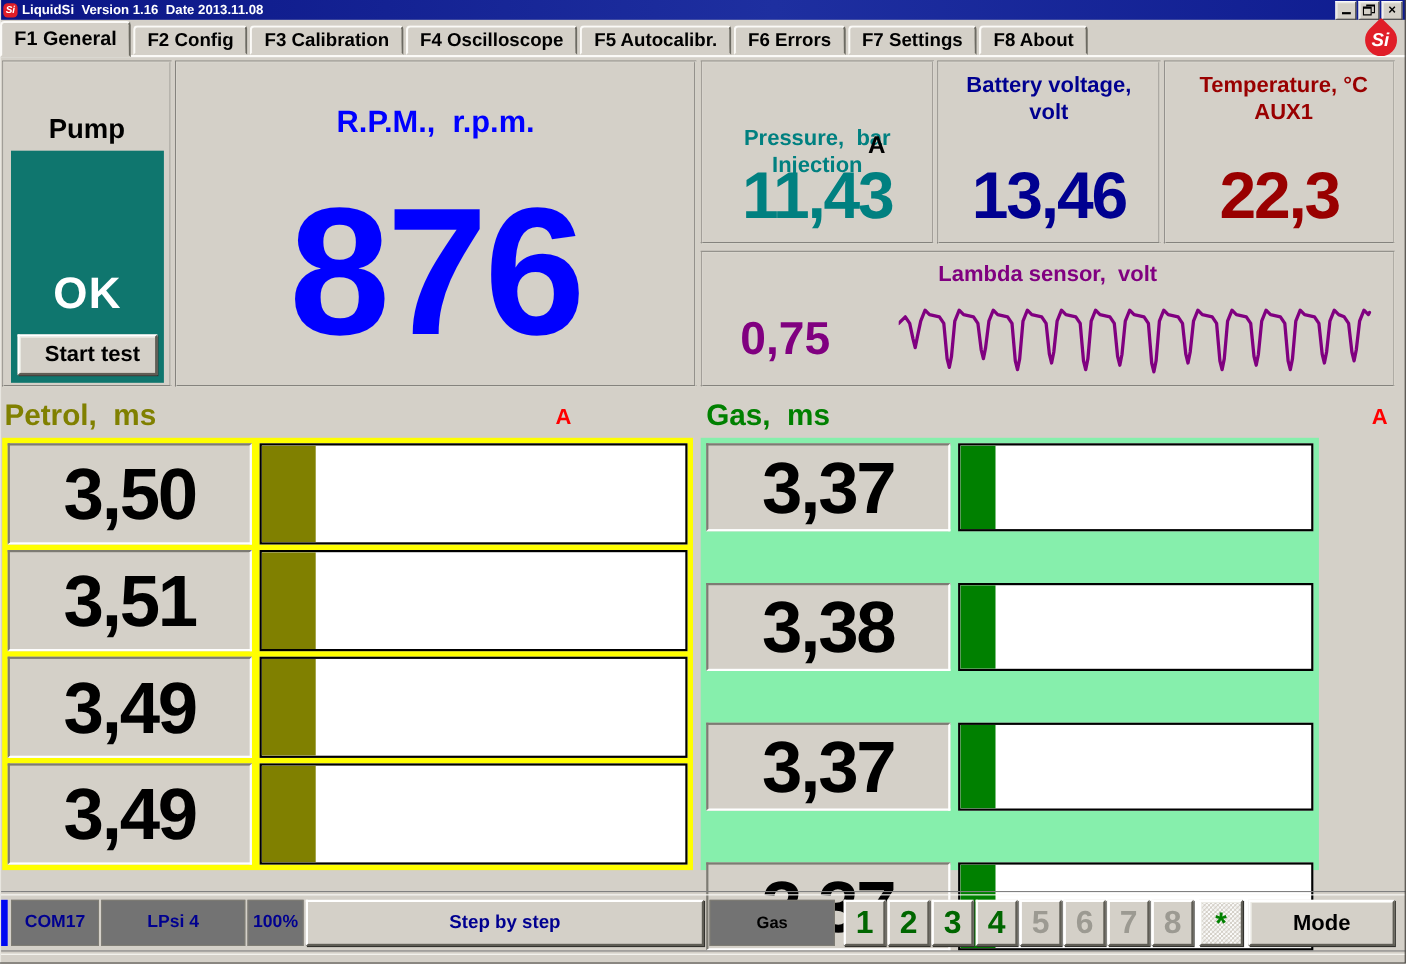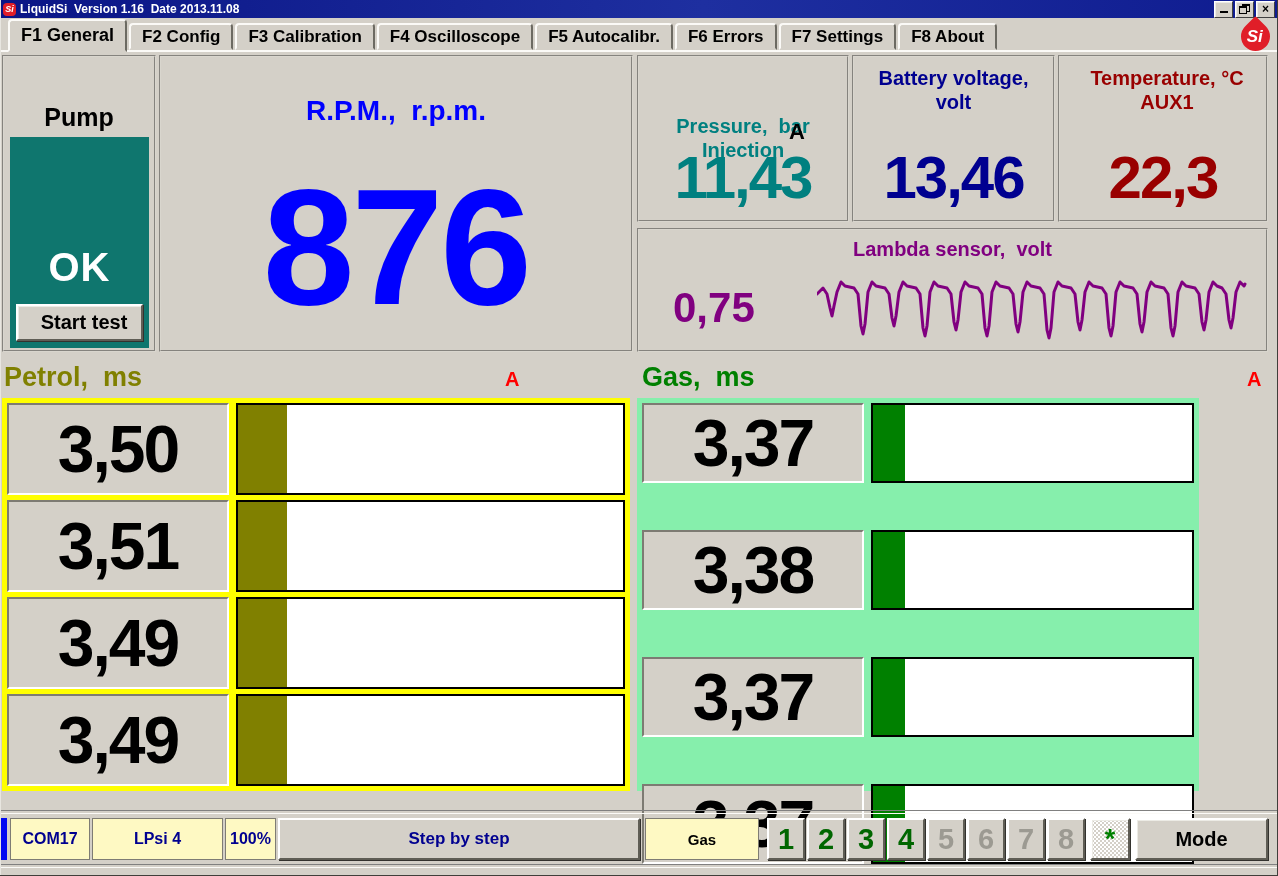--- a/index.html
+++ b/index.html
@@ -34,21 +34,21 @@
   }
   .ico-min{width:8px;height:9px;position:relative;}
   .ico-min::after{content:"";position:absolute;left:0;bottom:1px;width:8px;height:2px;background:#000;}
   .ico-restore{width:11px;height:10px;position:relative;}
   .ico-restore::before{content:"";position:absolute;right:0;top:0;width:6px;height:5px;border:1px solid #000;border-top-width:2px;background:transparent;}
   .ico-restore::after{content:"";position:absolute;left:0;bottom:0;width:6px;height:5px;border:1px solid #000;border-top-width:2px;background:#d4d0c8;}
 
   
   .tabbar{
     left:0;top:18px;width:1278px;height:34px;
-    display:flex;align-items:flex-end;padding-left:8px;box-sizing:border-box;
+    display:flex;align-items:flex-end;padding-left:0;box-sizing:border-box;
     border-bottom:2px solid #fbfaf7;
   }
   .tab{
     height:27px;margin-right:2px;padding:0 11px;
     display:flex;align-items:center;justify-content:center;
     background:#d4d0c8;font-size:17px;font-weight:bold;color:#000;
     border:2px solid;border-color:#fbfaf7 #6c6a62 transparent #fbfaf7;
     border-radius:4px 4px 0 0;box-sizing:border-box;white-space:pre;
   }
   .tab.active{height:33px;margin-bottom:-2px;border-bottom:2px solid #d4d0c8;z-index:2;font-size:18px;}
@@ -102,21 +102,21 @@
   .bar-track{flex:1 1 auto;background:#ffffff;border:2px solid #000;box-sizing:border-box;position:relative;overflow:hidden;}
   .bar-fill{position:absolute;left:0;top:0;bottom:0;}
   .petrol-fill{background:#808000;}
   .gas-fill{background:#008000;}
 
   
   .hr{left:0;width:1278px;height:2px;border-top:1px solid #808080;border-bottom:1px solid #fbfaf7;}
 
   
   .sb-cell{
-    top:818px;height:42px;background:#fef9c3;border:1px solid #7e7c74;box-sizing:border-box;
+    top:818px;height:42px;background:#737373;border:1px solid #7e7c74;box-sizing:border-box;
     display:flex;align-items:center;justify-content:center;
     color:#000090;font-weight:bold;font-size:16px;
   }
   .sb-blue{left:0;top:818px;width:7px;height:42px;background:#0009f2;}
   .sb-step{
     top:818px;height:42px;background:#d4d0c8;color:#000090;font-size:17px;font-weight:bold;
     border:2px solid;border-color:#ffffff #5f5d55 #5f5d55 #ffffff;box-shadow:1px 1px 0 #33322e;
     display:flex;align-items:center;justify-content:center;box-sizing:border-box;
   }
   .checker{

